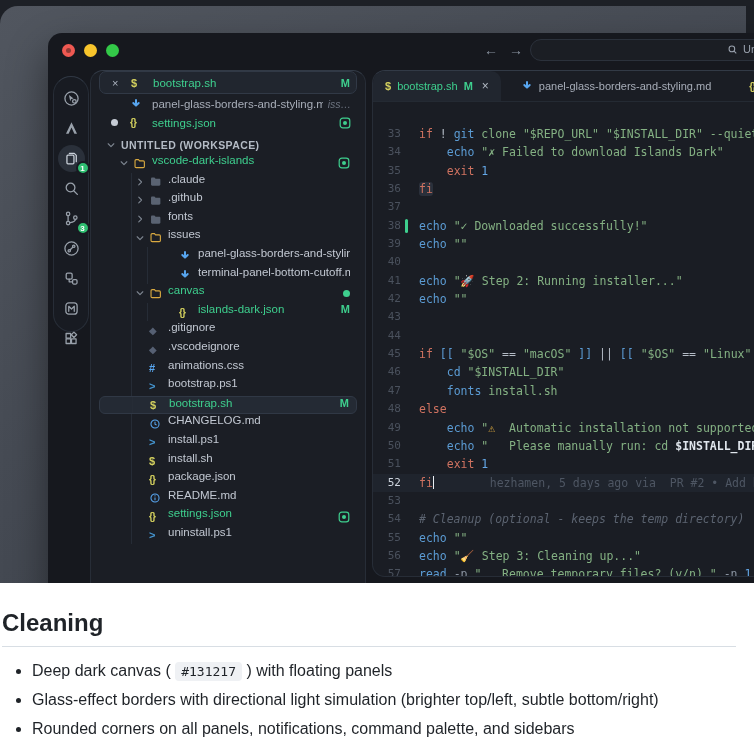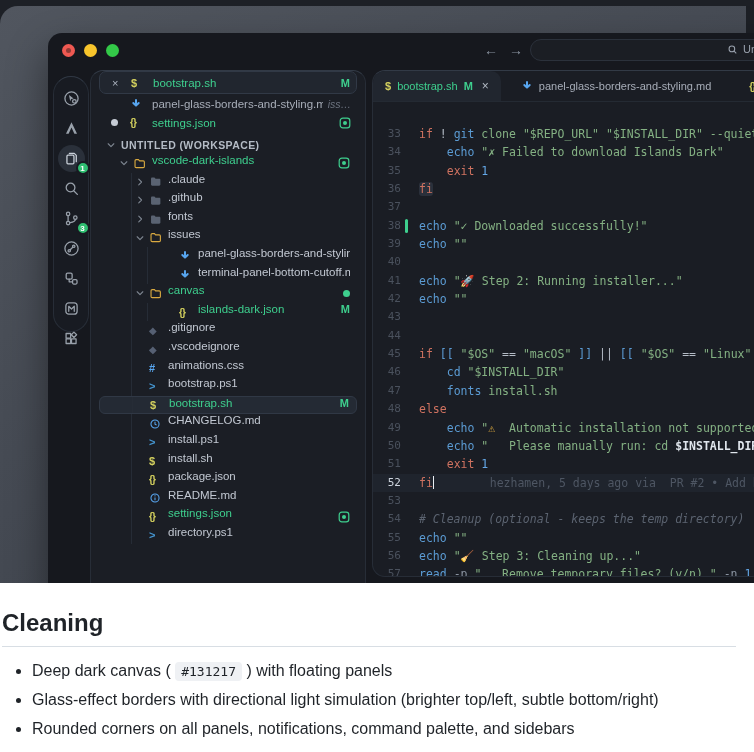--- a/index.html
+++ b/index.html
@@ -470,21 +470,21 @@
                 <rect x="1.2" y="1.2" width="9.6" height="9.6" rx="2.6" fill="none" stroke="#3ecf8e" stroke-width="1.2"></rect>
                 <circle cx="6" cy="6" r="2" fill="#3ecf8e"></circle>
               </svg>
             </span>
           </div>
           <div class="tree-row" style="padding-left: 50px;">
             <span class="guide" style="left:32px"></span>
             <span class="ticon">
               <span class="fi-ps">&gt;</span>
             </span>
-            <span class="tlabel ">directory.ps1</span>
+            <span class="tlabel ">uninstall.ps1</span>
           </div>
         </div>
     </div>
 
     <div class="editor">
       <div class="tabbar" id="tabbar">
           <div class="tab active">
             <span><span class="fi-sh">$</span></span>
             <span class=" ">bootstrap.sh</span>
             <span class="mod">M</span>

